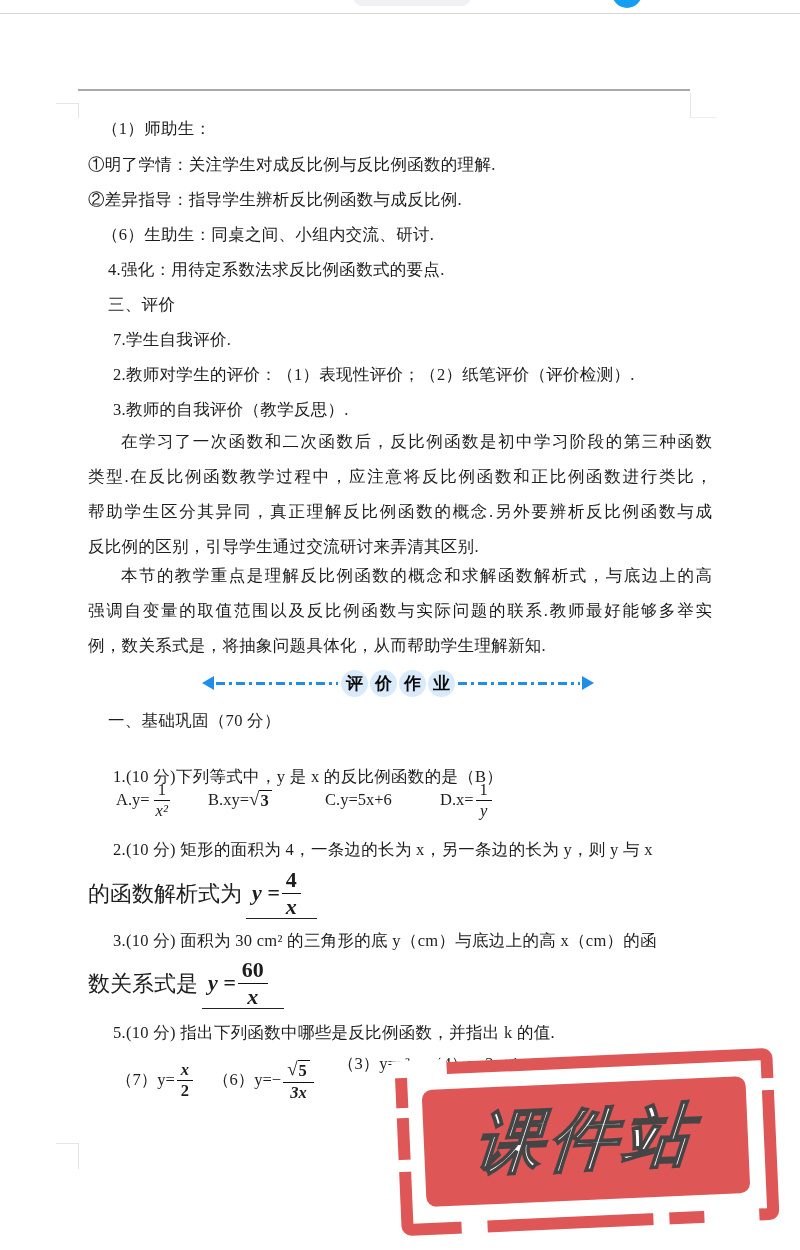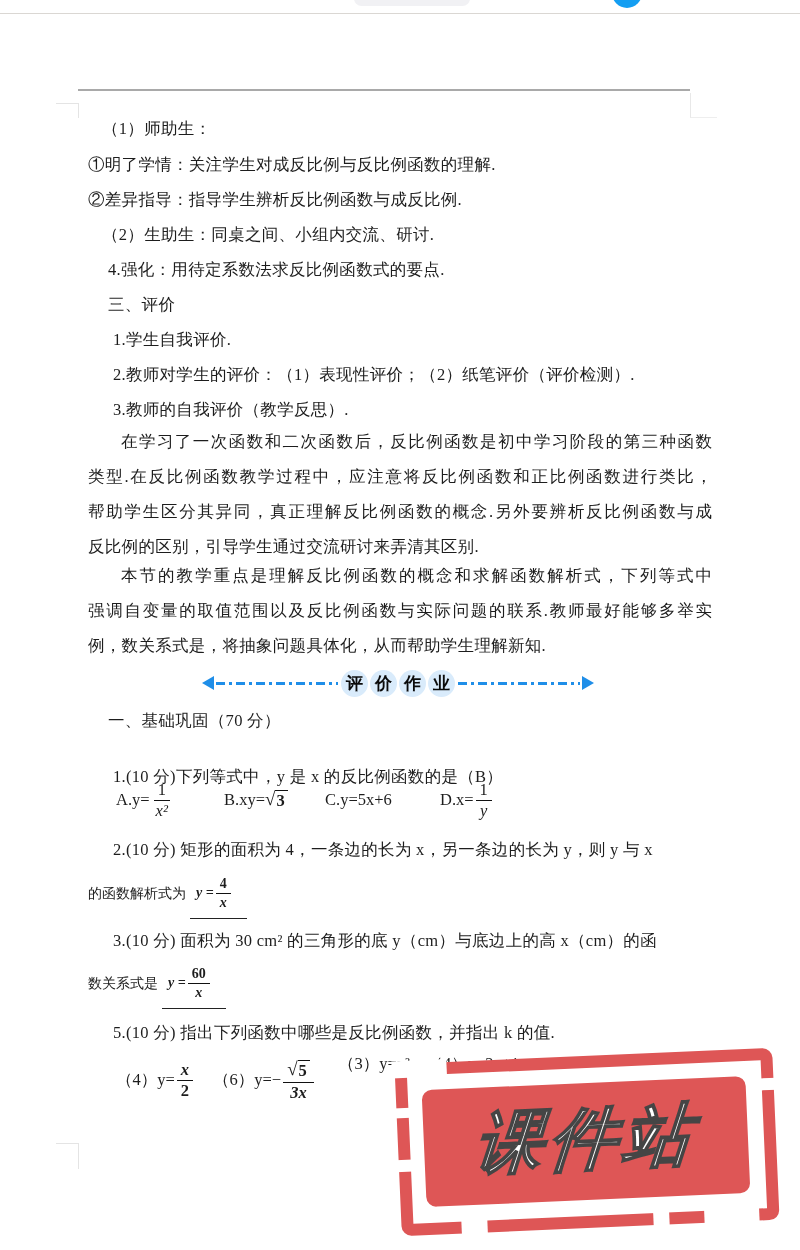--- a/index.html
+++ b/index.html
@@ -39,21 +39,21 @@
   
   .frac{display:inline-flex;flex-direction:column;align-items:center;line-height:1;margin:0 2px;vertical-align:middle;}
   .frac .fn{padding:1px 4px 2px;border-bottom:1.6px solid #111;}
   .frac .fd{padding:2px 4px 0;}
   .sq{display:inline-flex;align-items:flex-start;line-height:1;}
   .sq .sgn{font-size:19px;line-height:1;transform:translateY(-1px);}
   .sq .rad{border-top:1.6px solid #111;padding:2px 3px 0 1px;}
   .it{font-style:italic;} .bd{font-weight:700;}
 
   .opt{position:absolute;height:50px;display:flex;align-items:center;font-size:16.5px;white-space:pre;}
-  .ansrow{position:absolute;left:88px;height:52px;display:flex;align-items:center;font-size:14px;white-space:pre;}
+  .ansrow{position:absolute;left:88px;height:52px;display:flex;align-items:center;font-size:22px;white-space:pre;}
   .blank{display:inline-flex;align-items:center;height:46px;border-bottom:1.8px solid #222;
          padding:0 14px 2px 6px;margin-left:4px;}
 
   
   .stamp{position:absolute;left:398px;top:1056px;width:378px;height:172px;transform:rotate(-2.5deg);z-index:6;}
   .sframe{position:absolute;inset:0;border:12px solid #de5656;border-radius:10px;}
   .sgap{position:absolute;background:#fff;}
   .g1{left:-3px;top:-3px;width:55px;height:17px;}
   .g2{left:-3px;top:44px;width:17px;height:10px;}
   .g3{left:-3px;top:96px;width:17px;height:12px;}
@@ -75,33 +75,33 @@
 </div>
 
 <div class="topline"></div>
 <div class="mark tl"></div>
 <div class="mark tr"></div>
 <div class="mark bl"></div>
 
 <div class="ln i14" style="top:118px">（1）师助生：</div>
 <div class="ln" style="top:154px">①明了学情：关注学生对成反比例与反比例函数的理解.</div>
 <div class="ln" style="top:189px">②差异指导：指导学生辨析反比例函数与成反比例.</div>
-<div class="ln i14" style="top:224px">（2）生助生：同桌之间、小组内交流、研讨.</div>
+<div class="ln i14" style="top:224px">（6）生助生：同桌之间、小组内交流、研讨.</div>
 <div class="ln i20" style="top:259px">4.强化：用待定系数法求反比例函数式的要点.</div>
 <div class="ln i20" style="top:294px">三、评价</div>
-<div class="ln i25" style="top:329px">1.学生自我评价.</div>
+<div class="ln i25" style="top:329px">7.学生自我评价.</div>
 <div class="ln i25" style="top:364px">2.教师对学生的评价：（1）表现性评价；（2）纸笔评价（评价检测）.</div>
 <div class="ln i25" style="top:399px">3.教师的自我评价（教学反思）.</div>
 
 <div class="ln jl ind" style="top:431px">在学习了一次函数和二次函数后，反比例函数是初中学习阶段的第三种函数</div>
 <div class="ln jl" style="top:466px">类型.在反比例函数教学过程中，应注意将反比例函数和正比例函数进行类比，</div>
 <div class="ln jl" style="top:501px">帮助学生区分其异同，真正理解反比例函数的概念.另外要辨析反比例函数与成</div>
 <div class="ln" style="top:536px">反比例的区别，引导学生通过交流研讨来弄清其区别.</div>
 
-<div class="ln jl ind" style="top:565px">本节的教学重点是理解反比例函数的概念和求解函数解析式，下列等式中</div>
+<div class="ln jl ind" style="top:565px">本节的教学重点是理解反比例函数的概念和求解函数解析式，与底边上的高</div>
 <div class="ln jl" style="top:600px">强调自变量的取值范围以及反比例函数与实际问题的联系.教师最好能够多举实</div>
 <div class="ln" style="top:635px">例，数关系式是，将抽象问题具体化，从而帮助学生理解新知.</div>
 
 <div class="banner">
   <span class="ah l"></span>
   <span class="dash"></span>
   <span class="chip">评</span>
   <span class="chip">价</span>
   <span class="chip">作</span>
   <span class="chip">业</span>
@@ -112,21 +112,21 @@
 <div class="ln i20" style="top:710px">一、基础巩固（70 分）</div>
 <div class="ln i25" style="top:766px">1.(10 分)下列等式中，y 是 x 的反比例函数的是（B）</div>
 
 <div class="opt" style="left:116px;top:775px">
   <span>A.y=</span>
   <span class="frac">
     <span class="fn">1</span>
     <span class="fd it">x²</span>
   </span>
 </div>
-<div class="opt" style="left:224px;top:775px">
+<div class="opt" style="left:208px;top:775px">
   <span>B.xy=</span>
   <span class="sq">
     <span class="sgn">√</span>
     <span class="rad bd">3</span>
   </span>
 </div>
 <div class="opt" style="left:325px;top:775px">
   <span>C.y=5x+6</span>
 </div>
 <div class="opt" style="left:440px;top:775px">
@@ -156,21 +156,21 @@
     <span class="it bd">y =</span>
     <span class="frac bd">
       <span class="fn">60</span>
       <span class="fd it">x</span>
     </span>
   </span>
 </div>
 
 <div class="ln i25" style="top:1022px">5.(10 分) 指出下列函数中哪些是反比例函数，并指出 k 的值.</div>
 <div class="opt" style="left:116px;top:1054px;height:52px">
-  <span>（4）y=</span>
+  <span>（7）y=</span>
   <span class="frac bd">
     <span class="fn it">x</span>
     <span class="fd">2</span>
   </span>
 </div>
 <div class="opt" style="left:213px;top:1054px;height:52px">
   <span>（6）y=−</span>
   <span class="frac bd">
     <span class="fn"><span class="sq"><span class="sgn">√</span><span class="rad">5</span></span></span>
     <span class="fd it">3x</span>

